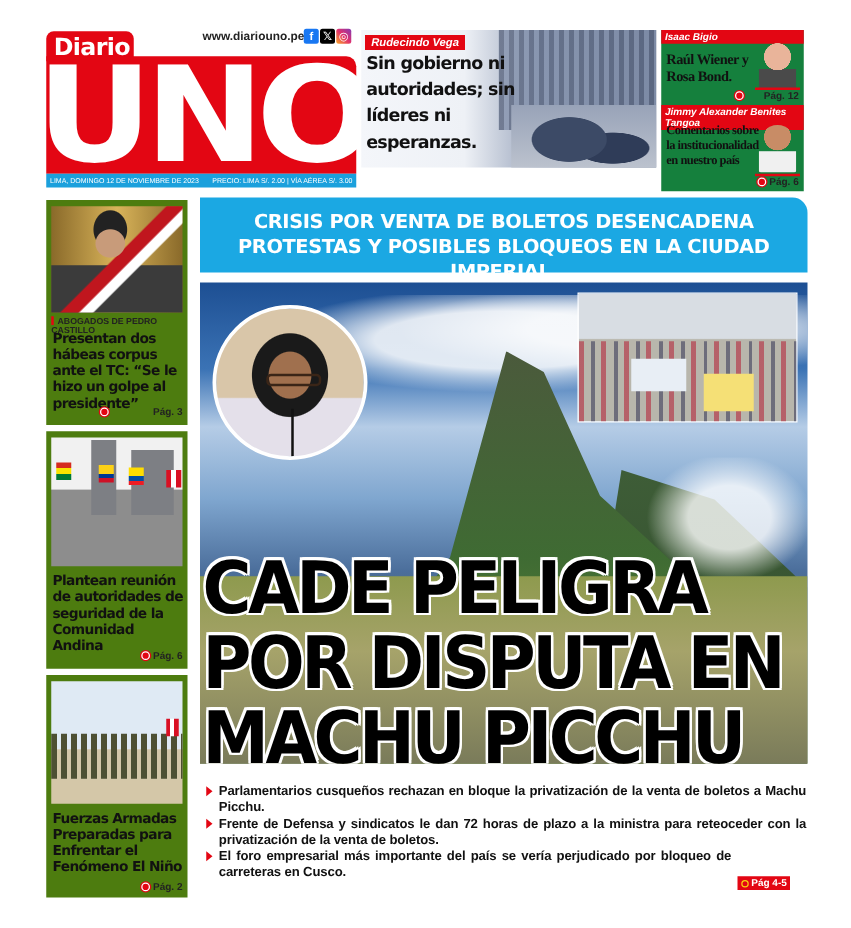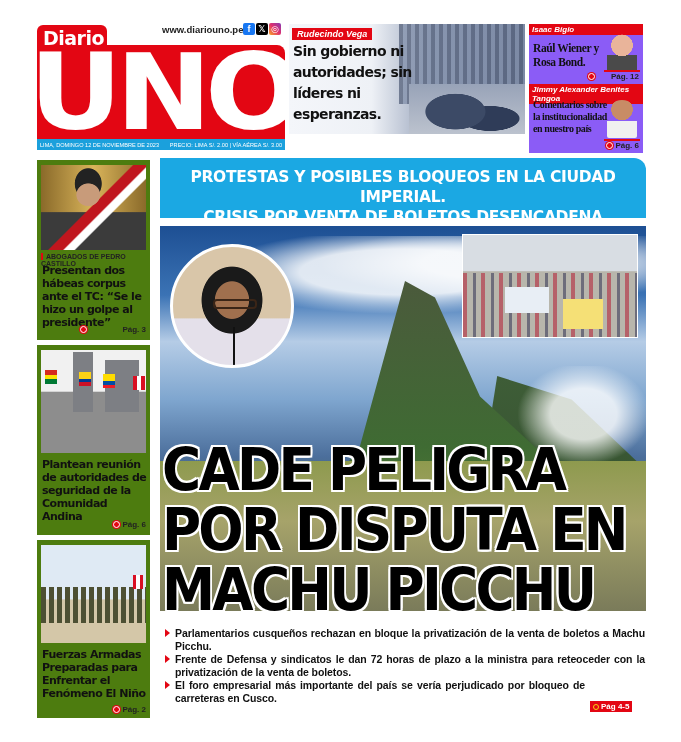--- a/index.html
+++ b/index.html
@@ -26,21 +26,21 @@
   .teaser-center .bldg { position: absolute; left: 110px; top: 0; width: 126px; height: 80px; background: repeating-linear-gradient(90deg, #55617b 0 4px, #8290ab 4px 8px); opacity: 0.75; }
   .teaser-center .crowd { position: absolute; left: 120px; top: 60px; width: 116px; height: 69px; background: radial-gradient(ellipse at 40% 40%, #3c4a66 0 30%, transparent 31%), radial-gradient(ellipse at 70% 50%, #2f3c58 0 25%, transparent 26%), linear-gradient(180deg, #98a3b8, #c9ced6); }
   .author-tag { position: absolute; background: #e30613; color: #fff; font-weight: bold; font-style: italic; font-size: 9px; padding: 1px 5px; }
   .teaser-center .author-tag { left: 3px; top: 4px; }
   .teaser-center .headline { position: absolute; left: 4px; top: 17px; width: 150px; font-family: "DejaVu Sans", sans-serif; font-weight: 900; font-size: 14px; line-height: 21px; color: #111; letter-spacing: -0.6px; }
   .pag { font-weight: bold; font-size: 8px; color: #222; display: inline-flex; align-items: center; gap: 2px; }
   .pag .dot { width: 7px; height: 7px; border-radius: 50%; background: #e30613; border: 1.5px solid #fff; box-shadow: 0 0 0 1px #e30613; display: inline-block; }
   .teaser-center .pag { position: absolute; left: 5px; top: 117px; }
 
   
-  .columnist { left: 529px; width: 114px; background: #8b5cf6; }
+  .columnist { left: 529px; width: 114px; background: #15803d; }
   .col1 { top: 24px; height: 60px; }
   .col2 { top: 84px; height: 69px; }
   .columnist .author-tag { left: 0; top: 0; width: 114px; font-size: 8px; padding: 1px 3px; }
   .columnist .headline { position: absolute; left: 4px; font-weight: 900; font-family: Liberation Serif, serif; color: #111; letter-spacing: -0.4px; }
   .col1 .headline { top: 17px; font-size: 11.5px; line-height: 14px; }
   .col2 .headline { top: 15px; font-size: 10px; line-height: 12px; }
   .col-photo { position: absolute; width: 30px; height: 38px; border-radius: 15px 15px 2px 2px; }
   .col1 .col-photo { right: 6px; top: 10px; background: radial-gradient(circle at 50% 30%, #e9b49a 0 35%, transparent 36%), linear-gradient(180deg, transparent 55%, #4a4a4a 56%); }
   .col2 .col-photo { right: 6px; top: 16px; background: radial-gradient(circle at 50% 25%, #c88c66 0 33%, transparent 34%), radial-gradient(circle at 50% 12%, #222 0 22%, transparent 23%), linear-gradient(180deg, transparent 55%, #f0f0f0 56%); }
   .columnist .pag { position: absolute; right: 4px; }
@@ -184,22 +184,22 @@
     <div class="flag" style="position:absolute;left:92px;top:30px;width:10px;height:14px;background:linear-gradient(90deg,#d91023 0 33%,#fff 33% 66%,#d91023 66%);"></div>
   </div>
   <div class="side-headline">Fuerzas Armadas Preparadas para Enfrentar el Fenómeno El Niño</div>
   <span class="pag">
     <span class="dot"></span>
     <span>Pág. 2</span>
   </span>
 </div>
 
 <div class="abs banner">
+  <div>CRISIS POR VENTA DE BOLETOS DESENCADENA</div>
   <div>PROTESTAS Y POSIBLES BLOQUEOS EN LA CIUDAD IMPERIAL.</div>
-  <div>CRISIS POR VENTA DE BOLETOS DESENCADENA</div>
 </div>
 
 <div class="abs hero">
   <div class="clouds"></div>
   <div class="peak2"></div>
   <div class="side-cloud"></div>
   <div class="peak"></div>
   <div class="ruins"></div>
   <div class="portrait">
     <div class="glasses"></div>

